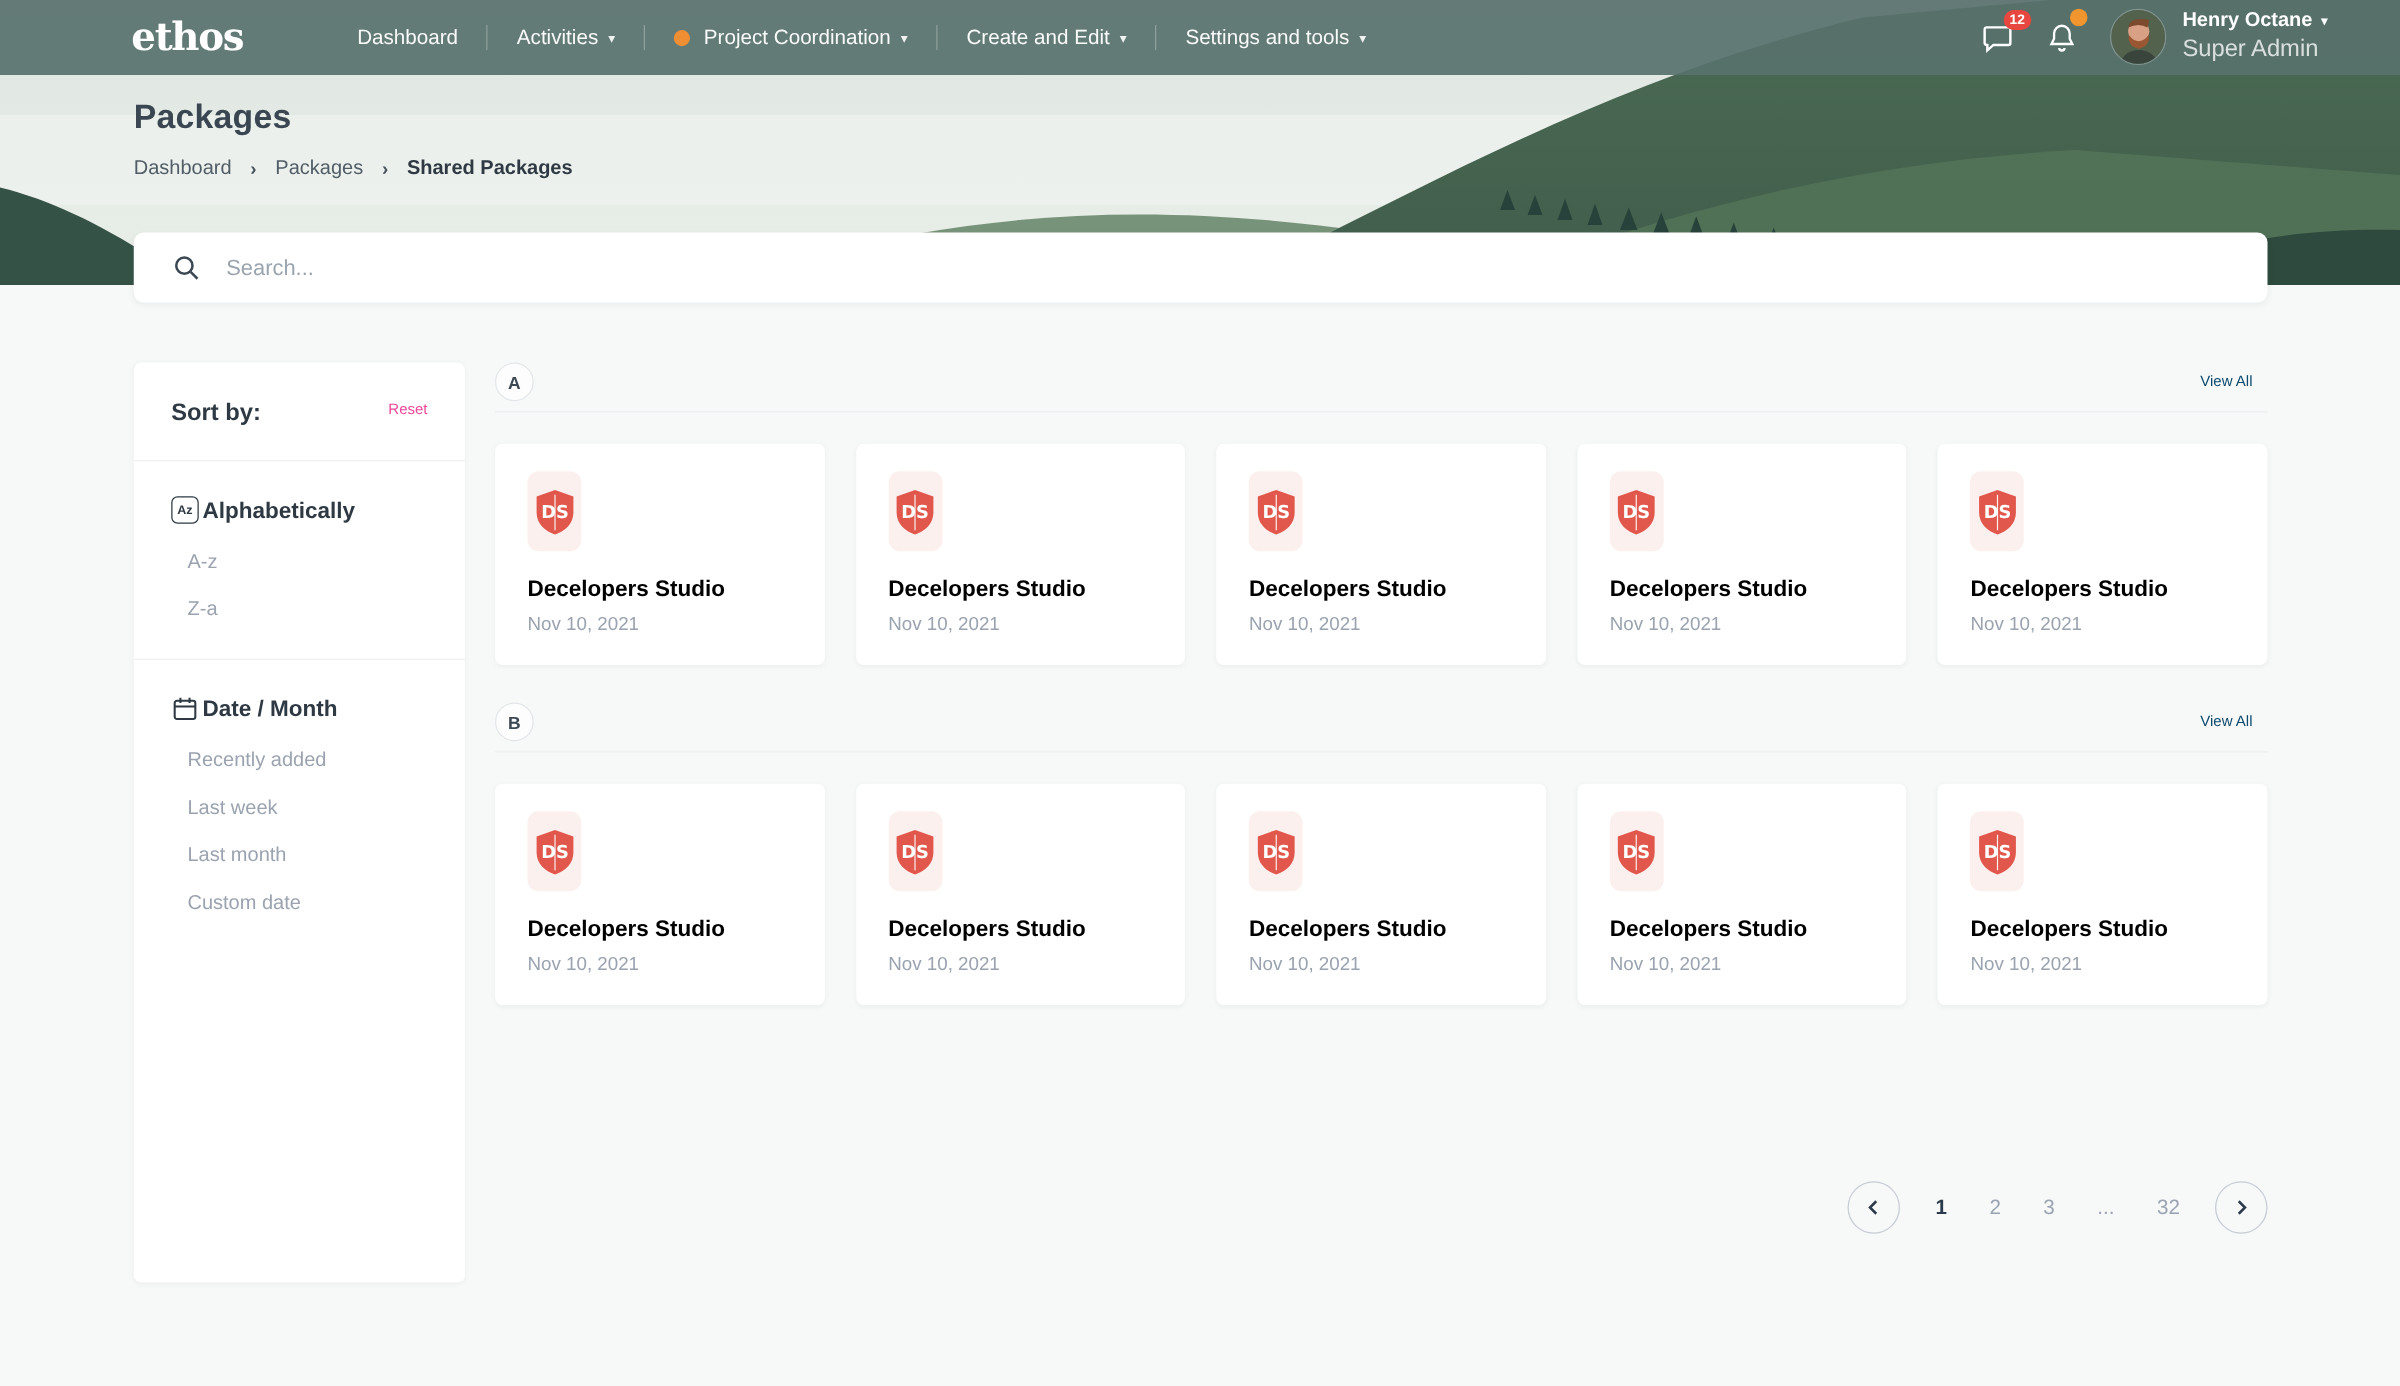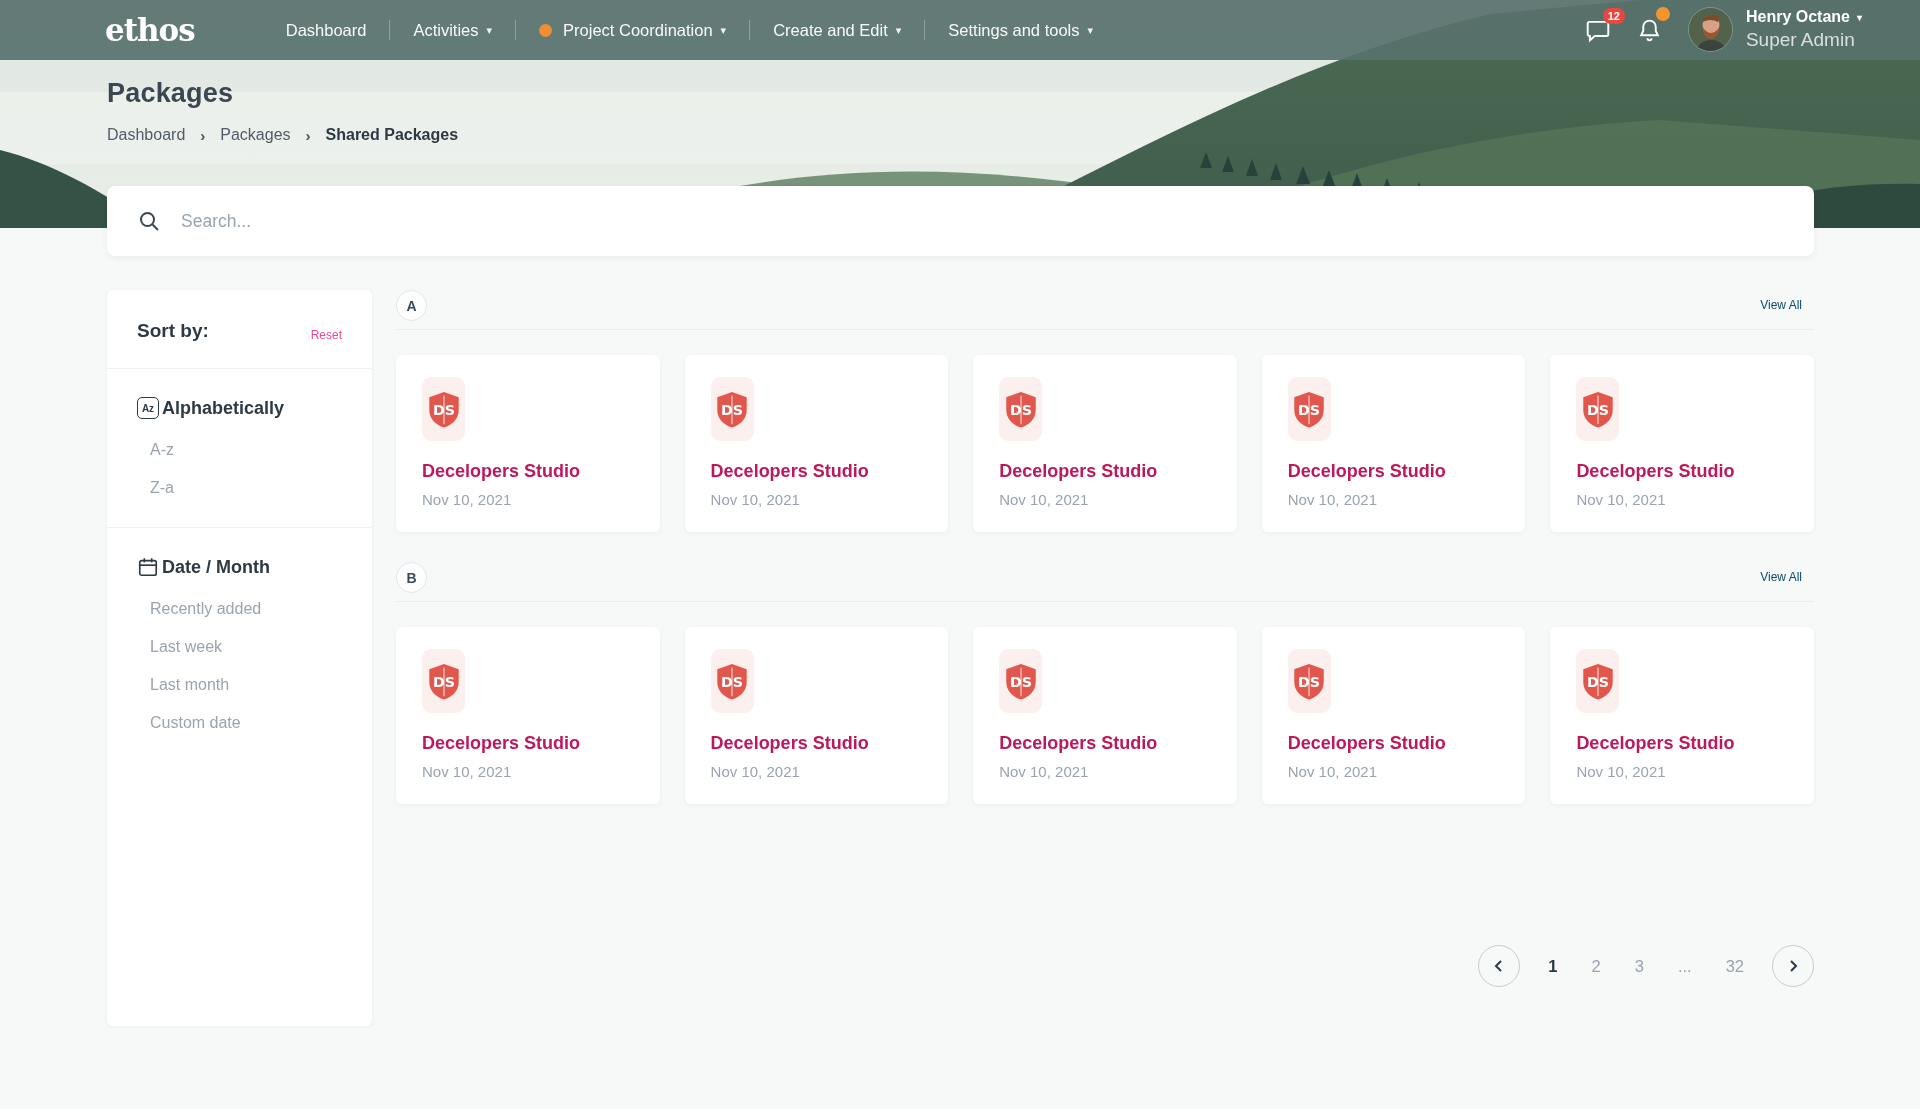--- a/index.html
+++ b/index.html
@@ -38,31 +38,31 @@
 
   
   .hero-text { position:absolute; left:107px; top:78px; z-index:20; }
   .page-title { font-size:27px; font-weight:700; color:#3a4752; letter-spacing:0.2px; }
   .breadcrumb { margin-top:17px; display:flex; align-items:center; gap:15px; font-size:16px; color:#505c66; }
   .crumb { cursor:pointer; }
   .crumb-sep { font-weight:700; color:#46525c; font-size:15px; }
   .crumb.current { font-weight:700; color:#2e3943; cursor:default; }
 
   
-  .search-card { position:absolute; left:107px; top:186px; width:1707px; height:70px; background:#fff;
+  .search-card { position:absolute; left:107px; top:186px; width:1707px; height:56px; background:#fff;
                  border-radius:8px; box-shadow:0 2px 6px rgba(40,50,60,0.06); display:flex;
                  align-items:center; padding:0 30px; z-index:25; }
   .search-input { border:none; outline:none; font-size:17.5px; color:#3a4752; width:90%;
                   margin-left:20px; font-family:"Liberation Sans", sans-serif; background:transparent; }
   .search-input::placeholder { color:#9aa4ae; }
 
   
   .sidebar { position:absolute; left:107px; top:290px; width:265px; height:736px; background:#fff;
              border-radius:6px; box-shadow:0 1px 4px rgba(40,50,60,0.05); padding:30px 0; }
-  .sort-row { display:flex; justify-content:space-between; align-items:flex-end; padding:0 30px 26px 30px; }
+  .sort-row { display:flex; justify-content:space-between; align-items:flex-start; padding:0 30px 26px 30px; }
   .sort-label { font-size:19px; font-weight:700; color:#2e3943; }
   .reset-link { font-size:12px; color:#ec4899; cursor:pointer; }
   .side-divider { height:1px; background:#eef0f2; }
   .filter-group { padding:28px 30px 0 30px; }
   .group-head { display:flex; align-items:center; gap:3px; font-size:18px; font-weight:600;
                 color:#2e3943; margin-bottom:22px; }
   .az-icon { width:22px; height:22px; border:1.6px solid #2e3943; border-radius:5px; font-size:10px;
              font-weight:700; color:#2e3943; display:flex; align-items:center; justify-content:center; }
   .group-items { padding-left:13px; display:flex; flex-direction:column; gap:20px; margin-bottom:30px; }
   .group-item { font-size:16px; color:#9aa3af; cursor:pointer; }
@@ -73,21 +73,21 @@
   .letter-badge { width:31px; height:31px; border-radius:50%; border:1px solid #e3e6e9; background:#fdfdfd;
                   display:flex; align-items:center; justify-content:center; font-size:14px; font-weight:700;
                   color:#3c4854; }
   .view-all { position:absolute; right:12px; top:8px; font-size:12px; color:#0c4a6e; cursor:pointer; }
   .section-divider { height:1px; background:#ebedf0; margin-top:8px; }
   .card-row { display:flex; gap:25px; margin-top:17px; margin-bottom:25px; }
   .pkg-card { flex:1 1 0; background:#fff; border-radius:6px; box-shadow:0 1px 4px rgba(40,50,60,0.05);
               height:177px; padding:22px 26px; cursor:pointer; }
   .pkg-logo { width:43px; height:64px; border-radius:9px; background:#fcf0ee; display:flex;
               align-items:center; justify-content:center;text-decoration:underline; }
-  .pkg-title { margin-top:20px; font-size:18px; font-weight:700; color:#be185d; }
+  .pkg-title { margin-top:20px; font-size:18px; font-weight:700; color:#000000; }
   .pkg-date { margin-top:9px; font-size:15px; color:#9aa3af; }
 
   
   .pagination { position:absolute; right:106px; top:945px; display:flex; align-items:center; gap:22px; }
   .page-circle { width:42px; height:42px; border-radius:50%; border:1.5px solid #c6cdd5;
                  display:flex; align-items:center; justify-content:center; cursor:pointer; background:transparent; }
   .page-num { font-size:16.5px; color:#9aa3b3; cursor:pointer; padding:0 6px; }
   .page-num.current { color:#2b3a4a; font-weight:700; }
 
   .nav-icon-svg { display:block; }

